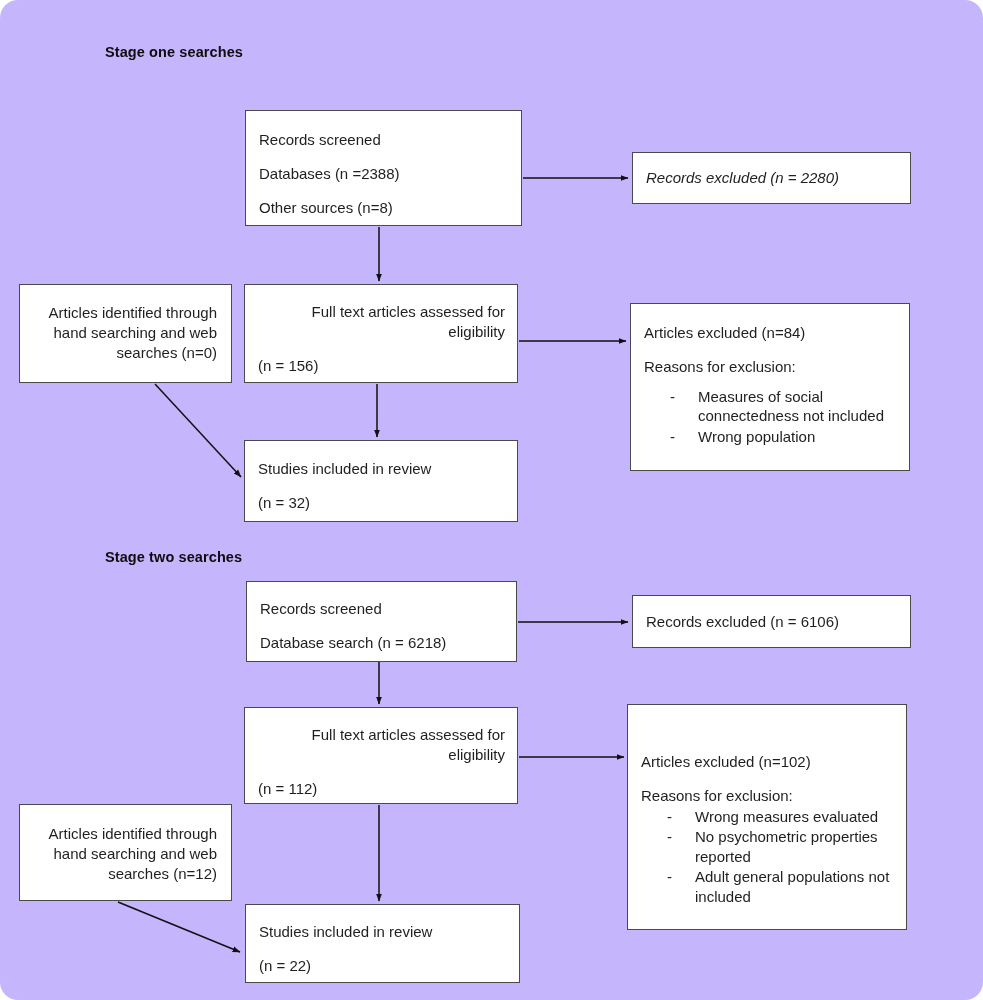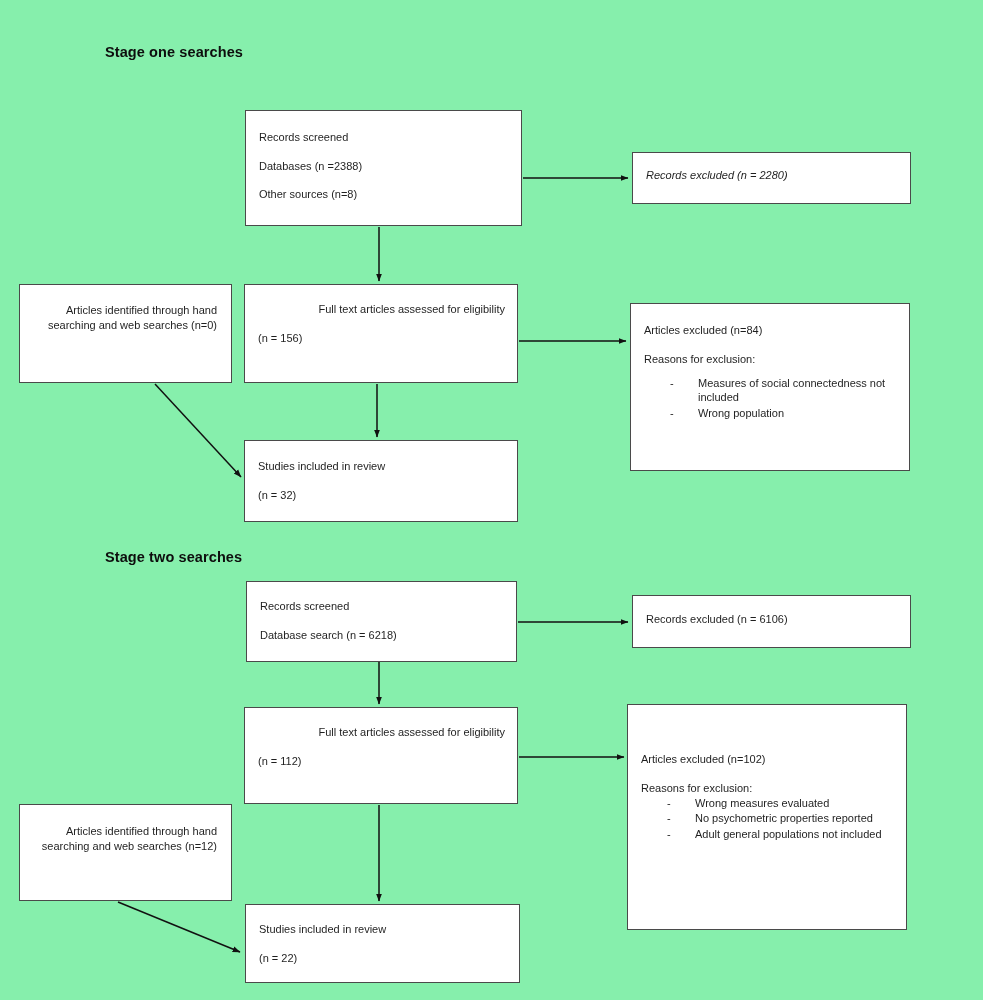--- a/index.html
+++ b/index.html
@@ -9,37 +9,38 @@
     background: #ffffff;
   }
   body {
     font-family: "Liberation Sans", sans-serif;
     color: #1a1a1a;
   }
   #canvas {
     position: relative;
     width: 983px;
     height: 1000px;
-    background: #86efac;
+    background: #c4b5fd;
     overflow: hidden;
+    border-radius: 18px;
   }
   .heading {
     position: absolute;
     font-size: 14.5px;
     font-weight: bold;
     color: #0d0d0d;
     letter-spacing: 0.1px;
     white-space: nowrap;
   }
   .box {
     position: absolute;
     box-sizing: border-box;
     border: 1.3px solid #4a4a4a;
     background: #ffffff;
-    font-size: 11px;
+    font-size: 15px;
     line-height: 1.32;
     color: #1f1f1f;
     padding: 0;
   }
   .box .inner {
     position: absolute;
     left: 13px;
     right: 8px;
   }
   .ln {

